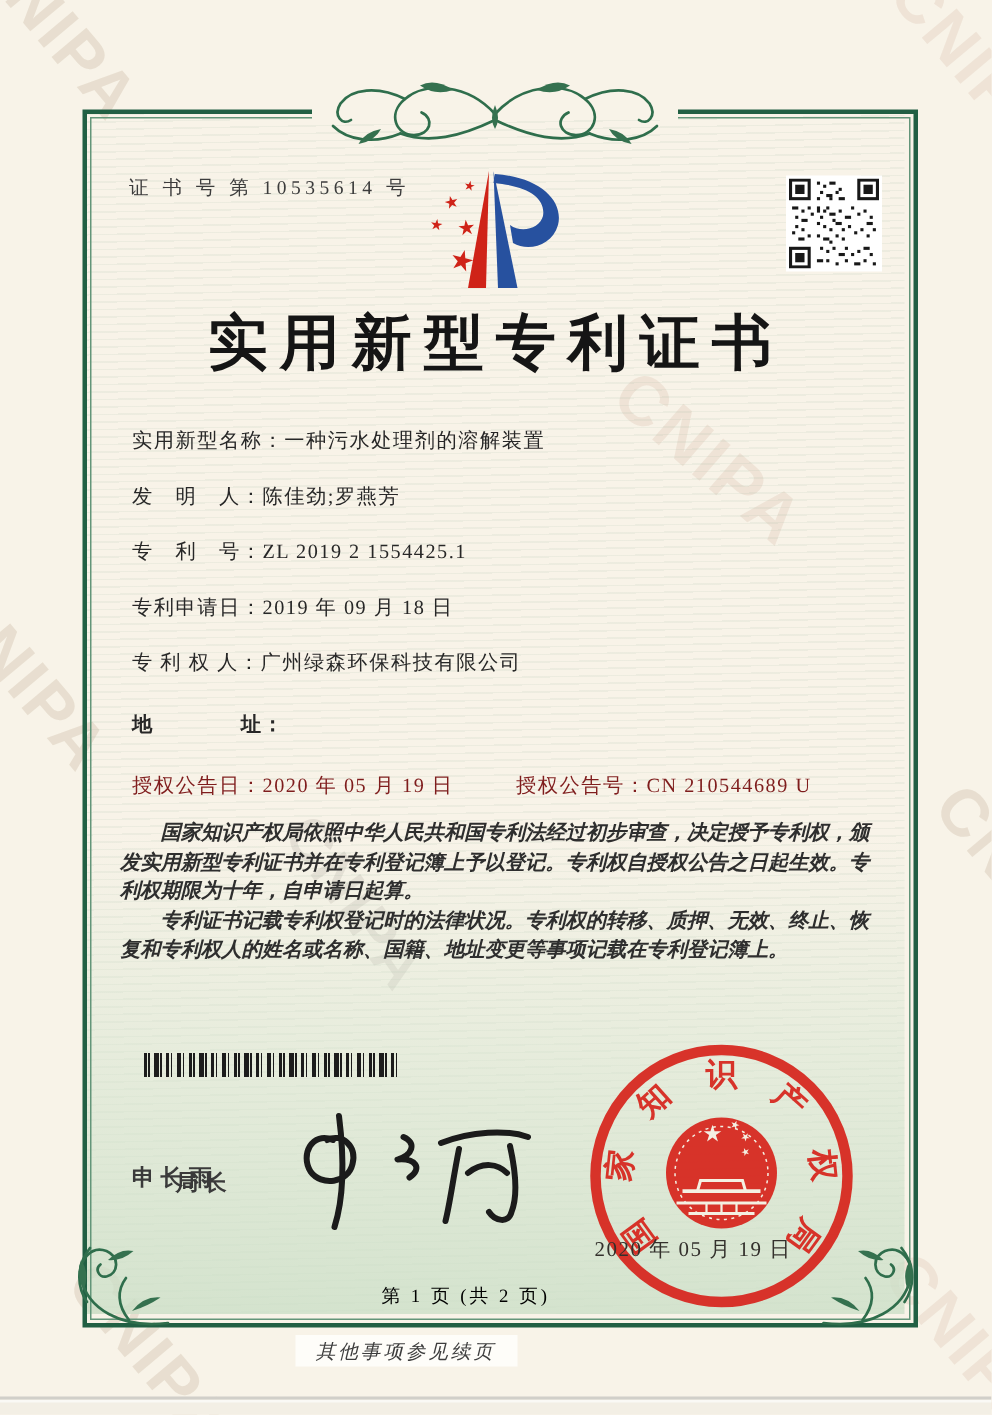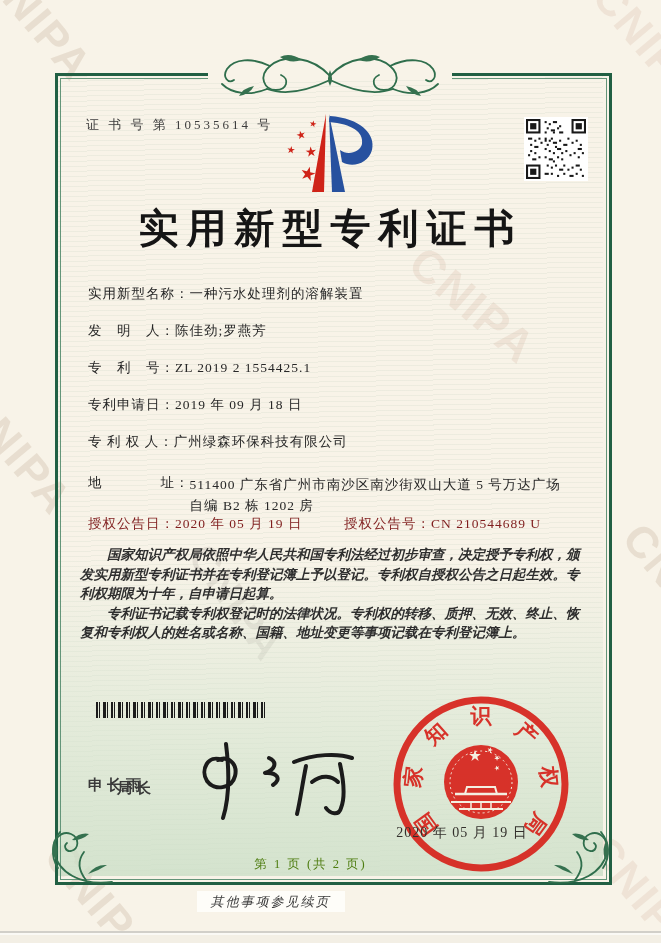--- a/index.html
+++ b/index.html
@@ -16,39 +16,39 @@
   .frame{left:55px;top:73px;width:551px;height:806px;border:3px solid #215f43;z-index:2;}
   .frame-inner{position:absolute;left:2px;top:2px;right:2px;bottom:2px;border:1px solid #639579;}
   .texture{left:58px;top:76px;width:545px;height:800px;z-index:1;
       background:
        linear-gradient(180deg, rgba(227,237,222,0) 60%, rgba(213,229,208,0.55) 80%, rgba(203,223,199,0.8) 100%),
        repeating-linear-gradient(179deg, rgba(135,170,145,0.10) 0 1px, rgba(0,0,0,0) 1px 5px);}
   .cert-number{left:86px;top:116px;font-size:13px;letter-spacing:3px;color:#3c3c3c;z-index:3;}
   .title{left:0;top:201px;width:661px;text-align:center;font-size:40px;font-weight:bold;
       letter-spacing:8px;color:#151515;z-index:3;}
   .row{left:88px;font-size:13.5px;color:#272727;letter-spacing:1px;z-index:3;white-space:nowrap;}
-  .addr{left:88px;top:474px;display:flex;font-size:13.5px;color:#272727;letter-spacing:1px;z-index:3;}
+  .addr{left:88px;top:474px;display:flex;font-size:13.5px;color:#272727;letter-spacing:1px;z-index:3;font-weight:bold;}
   .addr .lines{line-height:21px;}
   .grant{z-index:3;font-size:13.5px;color:#7f1d1d;letter-spacing:1px;}
   .paras{left:80px;top:545px;width:508px;font-size:13.5px;line-height:19.5px;color:#2e2e2e;
       z-index:3;font-style:italic;font-weight:bold;}
   .paras p{margin:0;text-indent:2em;}
   .barcode{left:96px;top:702px;width:170px;height:16px;z-index:3;
       background:repeating-linear-gradient(90deg,
         #1c1c1c 0 2px, rgba(0,0,0,0) 2px 3px,
         #1c1c1c 3px 4px, rgba(0,0,0,0) 4px 7px,
         #1c1c1c 7px 10px, rgba(0,0,0,0) 10px 11px,
         #1c1c1c 11px 12px, rgba(0,0,0,0) 12px 15px);}
   .signer{left:88px;z-index:3;font-family:"Liberation Sans",sans-serif;font-size:15px;
       letter-spacing:4px;color:#3a3a3a;font-weight:600;}
   .sig{left:192px;top:738px;z-index:4;}
   .seal{left:391px;top:694px;width:180px;height:186px;z-index:4;}
   .seal-date{left:376px;top:808px;width:172px;text-align:center;font-size:14px;color:#33302c;
       letter-spacing:1px;z-index:5;margin-top:16px;}
-  .page-info{left:0;top:856px;width:621px;text-align:center;font-size:12.5px;color:#4d7c0f;
+  .page-info{left:0;top:856px;width:621px;text-align:center;font-size:12.5px;color:#000000;
       letter-spacing:2px;z-index:3;}
   .footer-note{left:0;top:892px;width:541px;text-align:center;z-index:3;}
   .footer-note span{background:#fefdf9;padding:3px 14px;font-size:13px;color:#3d3d3d;
       letter-spacing:2px;font-style:italic;}
   .bottom-edge{left:0;top:931px;width:661px;height:12px;background:#f3efe5;
       border-top:2px solid #d1cfc9;box-shadow:0 2px 0 rgba(255,255,255,0.6) inset;z-index:6;}
   .ornament-top{left:190px;top:46px;width:280px;height:62px;z-index:3;}
   .corner{width:74px;height:74px;z-index:3;}
   .corner.bl{left:42px;top:816px;}
   .corner.br{left:545px;top:816px;transform:scaleX(-1);}
@@ -221,24 +221,20 @@
 <div class="abs title">实用新型专利证书</div>
 
 <div class="abs row" style="top:285px;">实用新型名称：一种污水处理剂的溶解装置</div>
 <div class="abs row" style="top:322px;">发　明　人：陈佳劲;罗燕芳</div>
 <div class="abs row" style="top:359px;">专　利　号：ZL 2019 2 1554425.1</div>
 <div class="abs row" style="top:396px;">专利申请日：2019 年 09 月 18 日</div>
 <div class="abs row" style="top:433px;">专 利 权 人：广州绿森环保科技有限公司</div>
 
 <div class="abs addr">
   <span>地　　　　址：</span>
-  <span class="lines">
-    <span>511400 广东省广州市南沙区南沙街双山大道 5 号万达广场</span><br>
-    <span>自编 B2 栋 1202 房</span>
-  </span>
 </div>
 
 <div class="abs grant" style="left:88px;top:515px;">授权公告日：2020 年 05 月 19 日</div>
 <div class="abs grant" style="left:344px;top:515px;">授权公告号：CN 210544689 U</div>
 
 <div class="abs paras">
   <p>国家知识产权局依照中华人民共和国专利法经过初步审查，决定授予专利权，颁发实用新型专利证书并在专利登记簿上予以登记。专利权自授权公告之日起生效。专利权期限为十年，自申请日起算。</p>
   <p>专利证书记载专利权登记时的法律状况。专利权的转移、质押、无效、终止、恢复和专利权人的姓名或名称、国籍、地址变更等事项记载在专利登记簿上。</p>
 </div>
 

